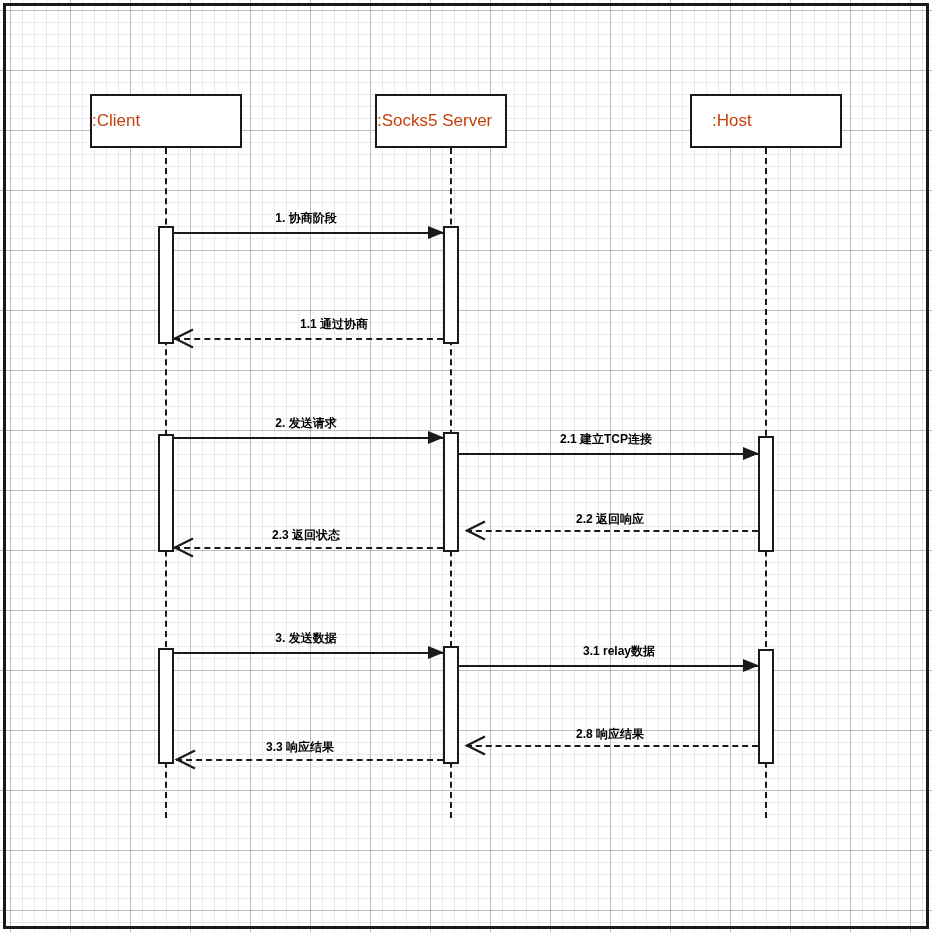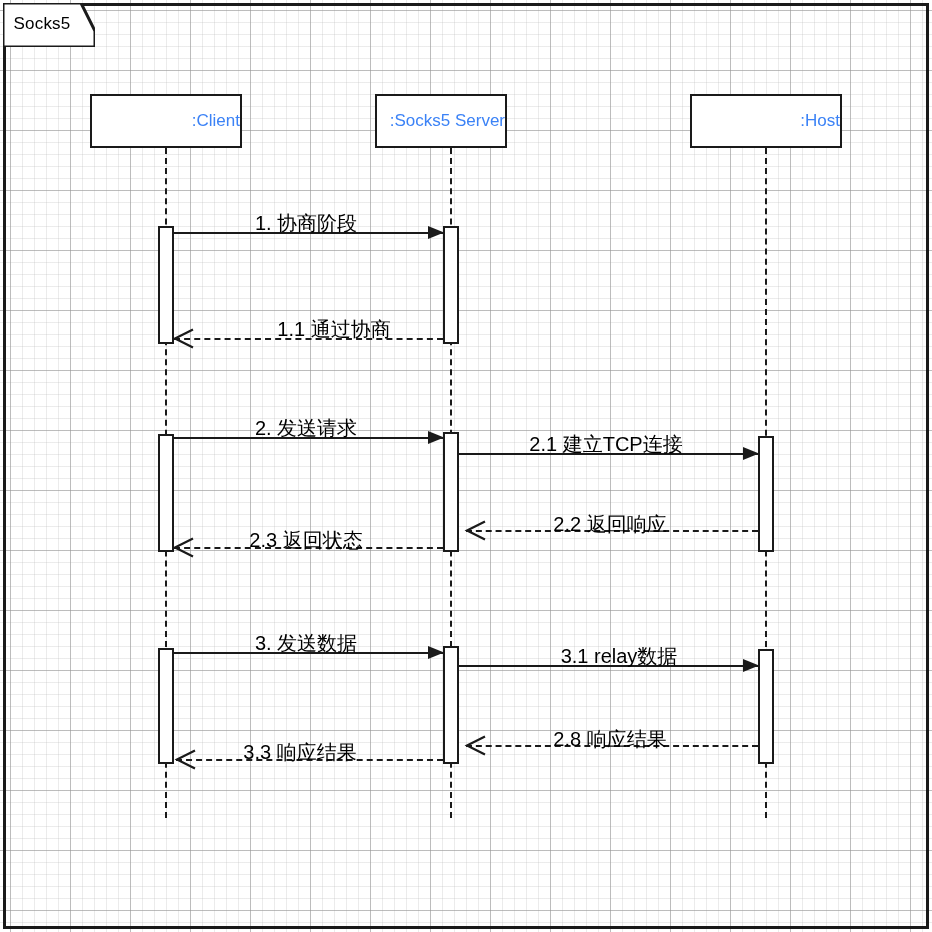--- a/index.html
+++ b/index.html
@@ -35,22 +35,22 @@
     position:absolute; left:0; top:0; width:78px; height:42px;
     display:flex; align-items:center; justify-content:center;
     font-size:17px; color:#000; letter-spacing:0.2px;
   }
 
   
   .lifeline-box{
     position:absolute;
     border:2px solid #1a1a1a;
     background:#ffffff;
-    display:flex; align-items:center; justify-content:flex-end;
-    font-size:17px; color:#3b82f6;
+    display:flex; align-items:center; justify-content:flex-start;
+    font-size:17px; color:#c2410c;
     box-sizing:border-box;
   }
 
   
   .lifeline-line{
     position:absolute;
     width:0; border-left:2px dashed #1a1a1a;
   }
 
   
@@ -64,42 +64,37 @@
 
   
   .msg-line{
     position:absolute; height:0;
   }
   .msg-line.solid{ border-top:2px solid #1a1a1a; }
   .msg-line.dashed{ border-top:2px dashed #1a1a1a; }
 
   .msg-label{
     position:absolute;
-    font-size:20px; color:#000;
+    font-size:12px; color:#000;
     white-space:nowrap;
     transform:translateX(-50%);
     text-align:center;
+    font-weight:bold;
   }
 
   .arrowhead{ position:absolute; }
   .arrowhead svg{ display:block; overflow:visible; }
 </style>
 </head>
 <body>
 
 <div id="canvas">
 
   <div id="frame-border"></div>
 
-  <div id="frame-tab">
-    <svg width="92" height="44" viewBox="0 0 92 44">
-      <path d="M0,0 L78,0 L92,28 L92,44 L0,44 Z" fill="#ffffff" stroke="#1a1a1a" stroke-width="3"></path>
-    </svg>
-    <div class="tab-label">Socks5</div>
-  </div>
 
   <div id="layer-lifelines">
       <div class="lifeline-box" style="left: 90px; top: 94px; width: 152px; height: 54px;">
         <span>:Client</span>
       </div>
       <div class="lifeline-line" style="left: 165px; top: 148px; height: 670px;"></div>
       <div class="lifeline-box" style="left: 375px; top: 94px; width: 132px; height: 54px;">
         <span>:Socks5 Server</span>
       </div>
       <div class="lifeline-line" style="left: 450px; top: 148px; height: 670px;"></div>

